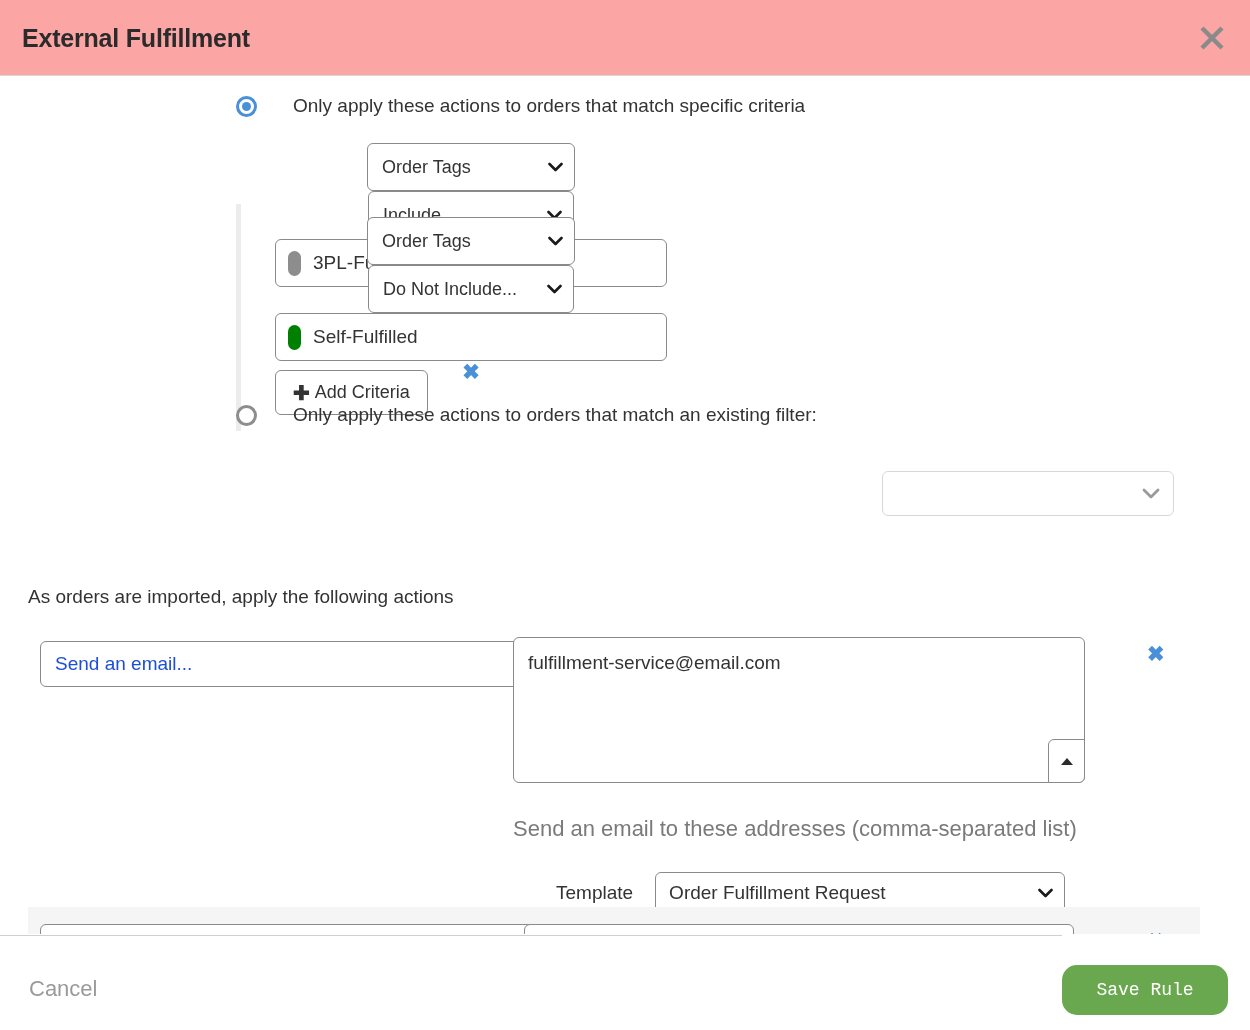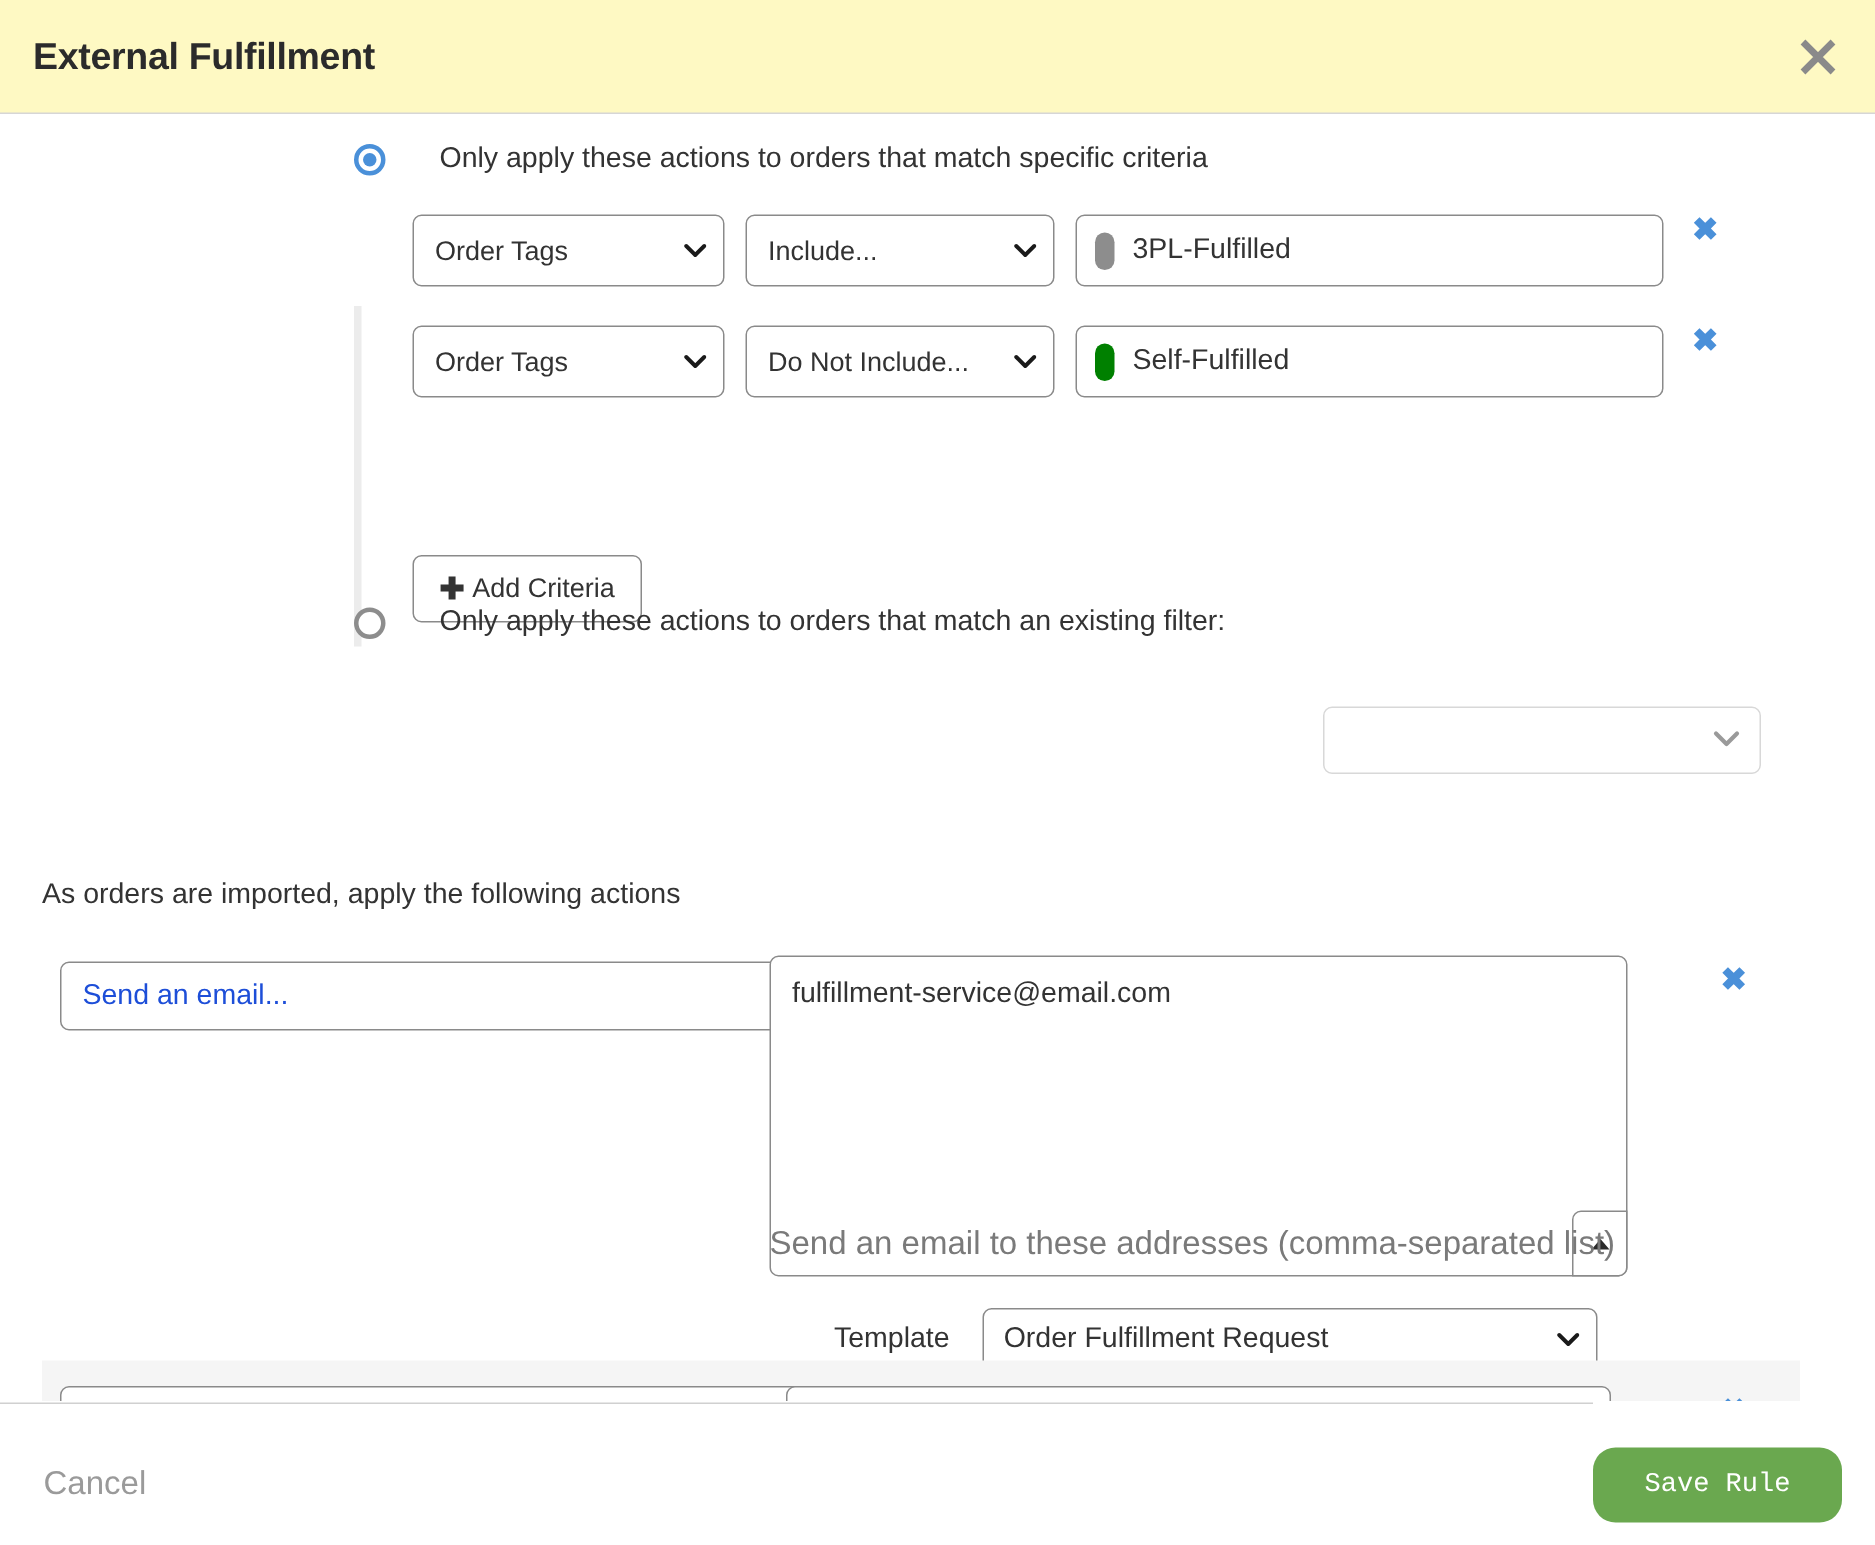--- a/index.html
+++ b/index.html
@@ -15,21 +15,21 @@
     overflow: hidden;
     position: relative;
   }
 
   
   .modal-header {
     position: absolute;
     left: 0; top: 0;
     width: 1250px;
     height: 76px;
-    background: #fef9c3;
+    background: #fca5a5;
     border-bottom: 1px solid #d6d6d6;
     box-sizing: border-box;
     text-align: right;
   }
   .modal-title {
     position: absolute;
     left: 22px;
     top: 24px;
     font-size: 25px;
     font-weight: bold;
@@ -104,21 +104,22 @@
     top: 127px;
     width: 5px;
     height: 227px;
     background: #ececec;
   }
 
   
   .criteria-row {
     position: absolute;
     display: flex;
-    align-items: flex-start;
+    align-items: center;
+    flex-direction: column;
   }
   .sel {
     box-sizing: border-box;
     height: 48px;
     border: 1px solid #8a8a8a;
     border-radius: 6px;
     background: #fff;
     font-family: "Liberation Sans", sans-serif;
     font-size: 18px;
     color: #333;
@@ -262,21 +263,21 @@
     border-right: 7px solid transparent;
     border-top: 8px solid #2b2b2b;
     pointer-events: none;
   }
 
   .email-area {
     position: absolute;
     left: 513px;
     top: 560px;
     width: 572px;
-    height: 214px;
+    height: 146px;
     box-sizing: border-box;
     border: 1px solid #8a8a8a;
     border-radius: 6px;
     background: #fff;
   }
   .email-text {
     position: absolute;
     left: 14px;
     top: 14px;
     font-size: 19px;

